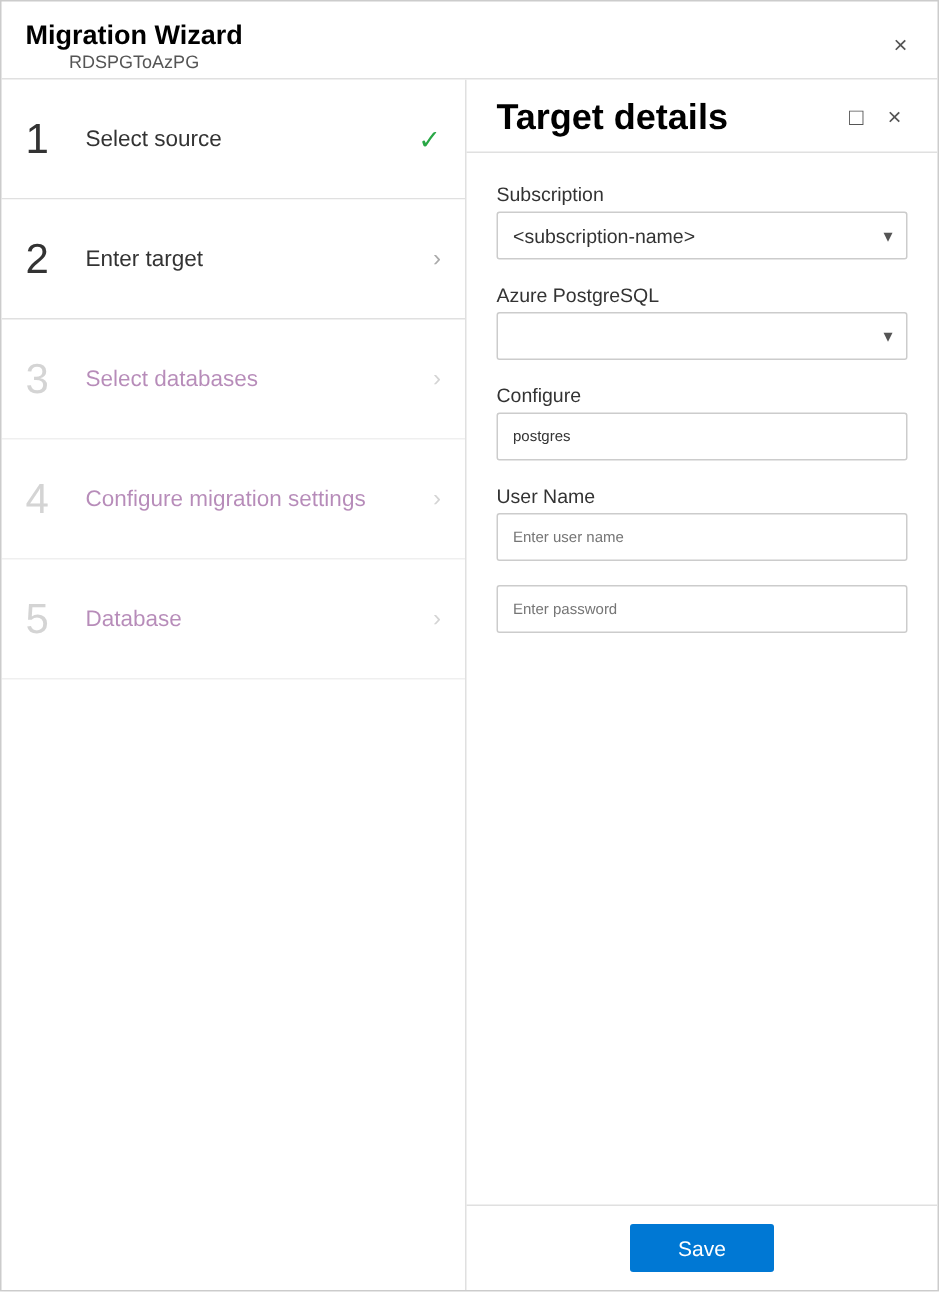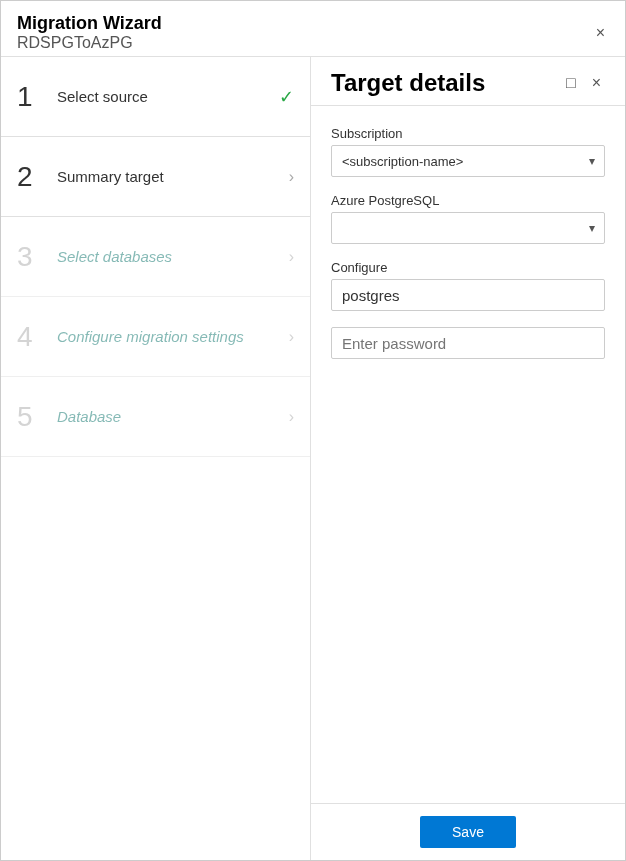--- a/index.html
+++ b/index.html
@@ -27,22 +27,23 @@
       justify-content: space-between;
       padding: 12px 16px 4px 16px;
       border-bottom: 1px solid #e0e0e0;
     }
     .wizard-header-left h1 {
       font-size: 18px;
       font-weight: 600;
       color: #000;
     }
     .wizard-header-left .subtitle {
-      font-size: 16px;
+      font-size: 12px;
       color: #555;
+      text-align: center;
     }
     .wizard-header-right {
       display: flex;
       align-items: center;
       gap: 8px;
     }
     .icon-btn {
       background: none;
       border: none;
       cursor: pointer;
@@ -87,22 +88,21 @@
     }
     .step-item.disabled .step-number {
       color: #aaa;
     }
     .step-label {
       font-size: 15px;
       color: #333;
       flex: 1;
     }
     .step-item.disabled .step-label {
-      color: #0f766e;
-      font-style: italic;
+      color: #701a75;
     }
     .step-check {
       color: #28a745;
       font-size: 18px;
     }
     .step-arrow {
       color: #aaa;
       font-size: 16px;
     }
     .steps-spacer {
@@ -143,21 +143,21 @@
       color: #333;
       margin-bottom: 4px;
       display: block;
     }
     .form-input {
       width: 100%;
       height: 32px;
       padding: 4px 10px;
       border: 1px solid #ccc;
       border-radius: 2px;
-      font-size: 15px;
+      font-size: 10px;
       color: #333;
       outline: none;
     }
     .form-select-wrapper {
       position: relative;
     }
     .form-select {
       width: 100%;
       height: 32px;
       padding: 4px 32px 4px 10px;
@@ -216,21 +216,21 @@
     <div class="steps-panel">
 
       <div class="step-item">
         <span class="step-number">1</span>
         <span class="step-label">Select source</span>
         <span class="step-check">✓</span>
       </div>
 
       <div class="step-item active">
         <span class="step-number">2</span>
-        <span class="step-label">Summary target</span>
+        <span class="step-label">Enter target</span>
         <span class="step-arrow">›</span>
       </div>
 
       <div class="step-item disabled">
         <span class="step-number">3</span>
         <span class="step-label">Select databases</span>
         <span class="step-arrow">›</span>
       </div>
 
       <div class="step-item disabled">
@@ -277,20 +277,24 @@
             </select>
             <span class="select-arrow">▾</span>
           </div>
         </div>
 
         <div class="form-group">
           <label class="form-label">Configure</label>
           <input class="form-input" type="text" value="postgres" style="">
         </div>
 
+        <div class="form-group">
+          <label class="form-label">User Name</label>
+          <input class="form-input" type="text" placeholder="Enter user name" style="">
+        </div>
 
         <div class="form-group">
           <input class="form-input" type="password" placeholder="Enter password" style="">
         </div>
 
       </div>
 
       <div class="details-footer">
         <button class="save-btn">Save</button>
       </div>

